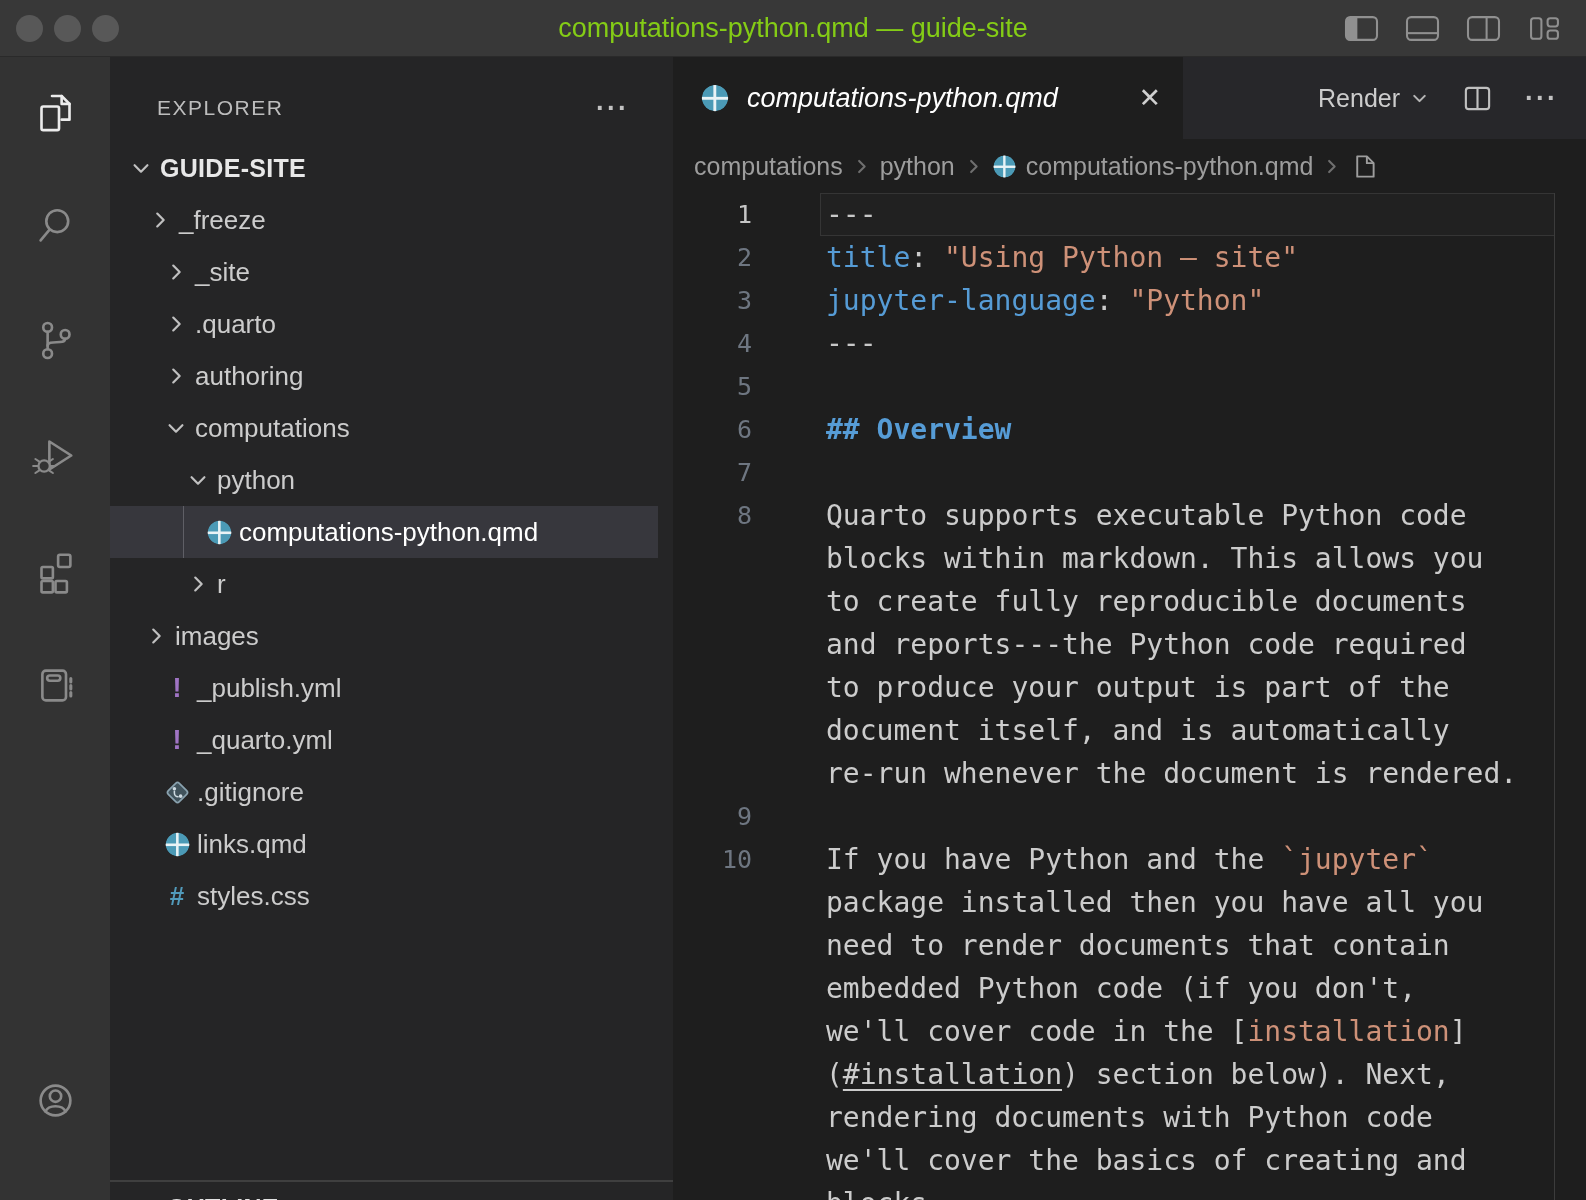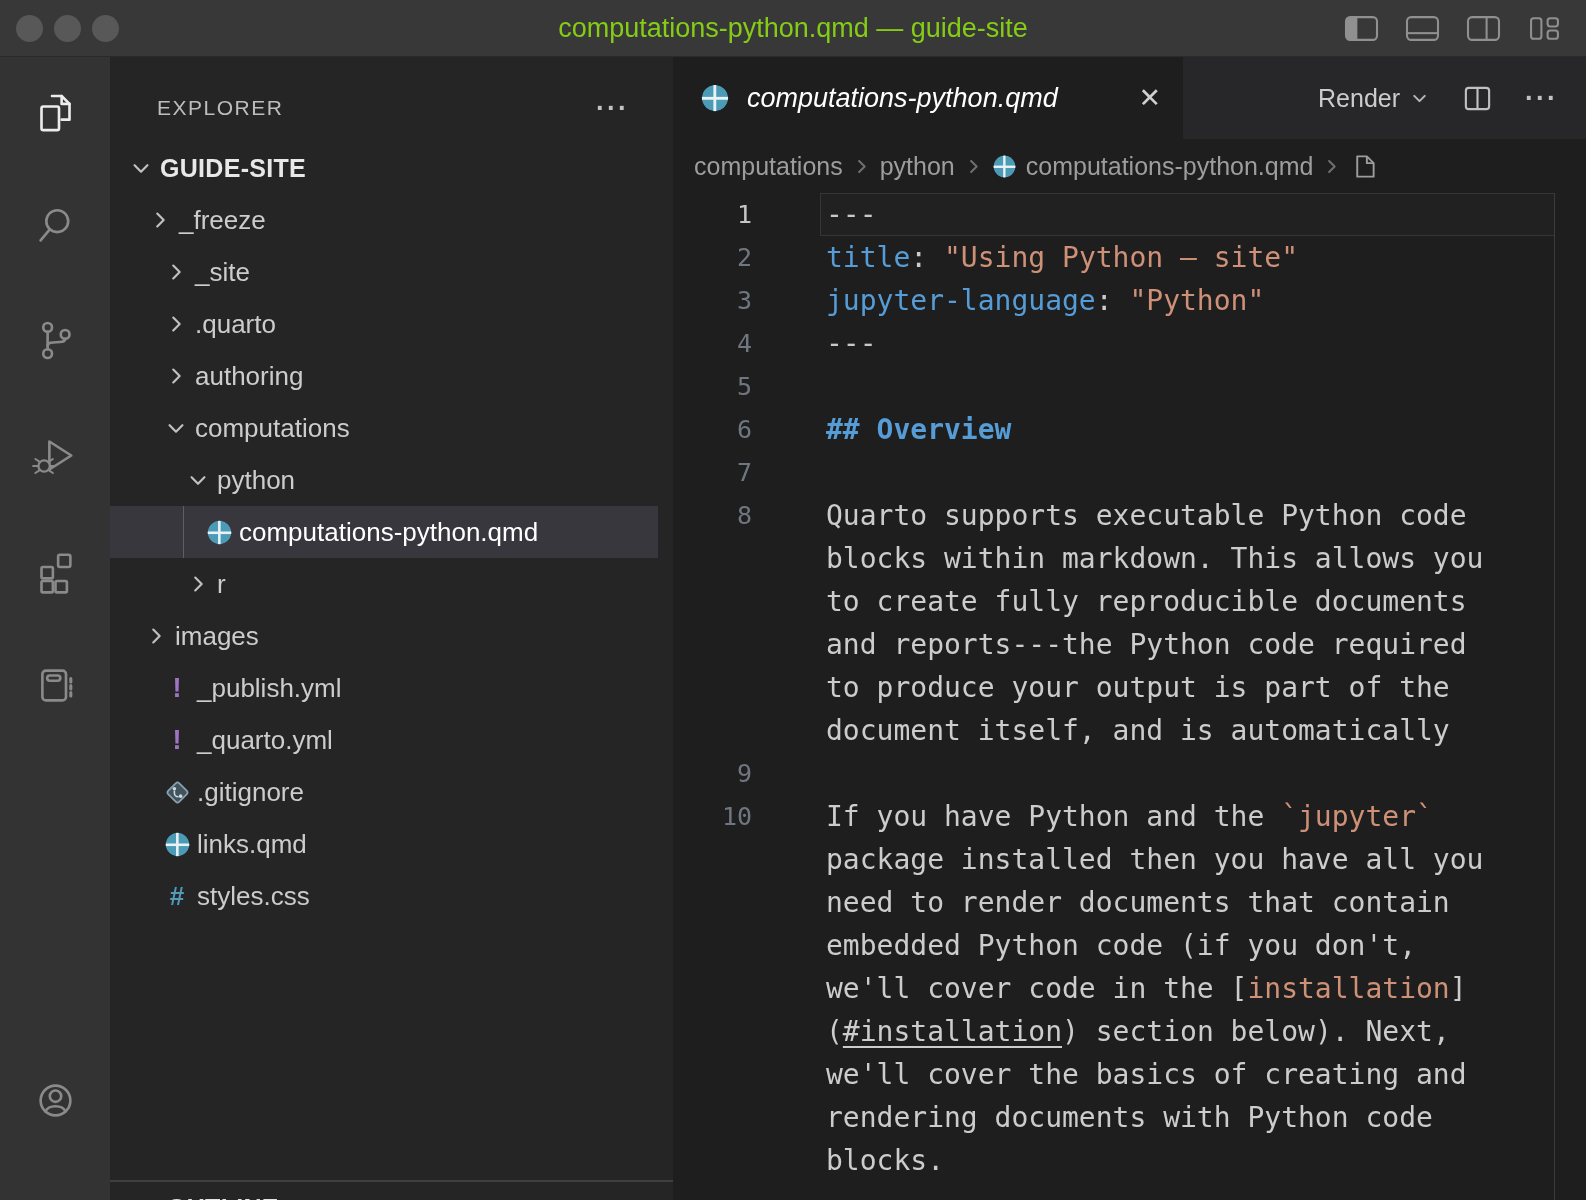--- a/index.html
+++ b/index.html
@@ -469,20 +469,24 @@
           </div>
           <div class="crow">
             <span class="ln"></span>
             <span class="lt"><span class="plain">to produce your output is part of the</span></span>
           </div>
           <div class="crow">
             <span class="ln"></span>
             <span class="lt"><span class="plain">document itself, and is automatically</span></span>
           </div>
           <div class="crow">
+            <span class="ln"></span>
+            <span class="lt"><span class="plain">re-run whenever the document is rendered.</span></span>
+          </div>
+          <div class="crow">
             <span class="ln">9</span>
             <span class="lt"></span>
           </div>
           <div class="crow">
             <span class="ln">10</span>
             <span class="lt"><span class="plain">If you have Python and the </span><span class="code">`jupyter`</span></span>
           </div>
           <div class="crow">
             <span class="ln"></span>
             <span class="lt"><span class="plain">package installed then you have all you</span></span>
@@ -498,25 +502,25 @@
           <div class="crow">
             <span class="ln"></span>
             <span class="lt"><span class="plain">we'll cover code in the [</span><span class="code">installation</span><span class="plain">]</span></span>
           </div>
           <div class="crow">
             <span class="ln"></span>
             <span class="lt"><span class="plain">(</span><span class="link">#installation</span><span class="plain">) section below). Next,</span></span>
           </div>
           <div class="crow">
             <span class="ln"></span>
+            <span class="lt"><span class="plain">rendering documents with Python code</span></span>
+          </div>
+          <div class="crow">
+            <span class="ln"></span>
             <span class="lt"><span class="plain">we'll cover the basics of creating and</span></span>
-          </div>
-          <div class="crow">
-            <span class="ln"></span>
-            <span class="lt"><span class="plain">rendering documents with Python code</span></span>
           </div>
           <div class="crow">
             <span class="ln"></span>
             <span class="lt"><span class="plain">blocks.</span></span>
           </div>
         </div>
       <div id="ruler"></div>
     </section>
   </div>
 </div>

